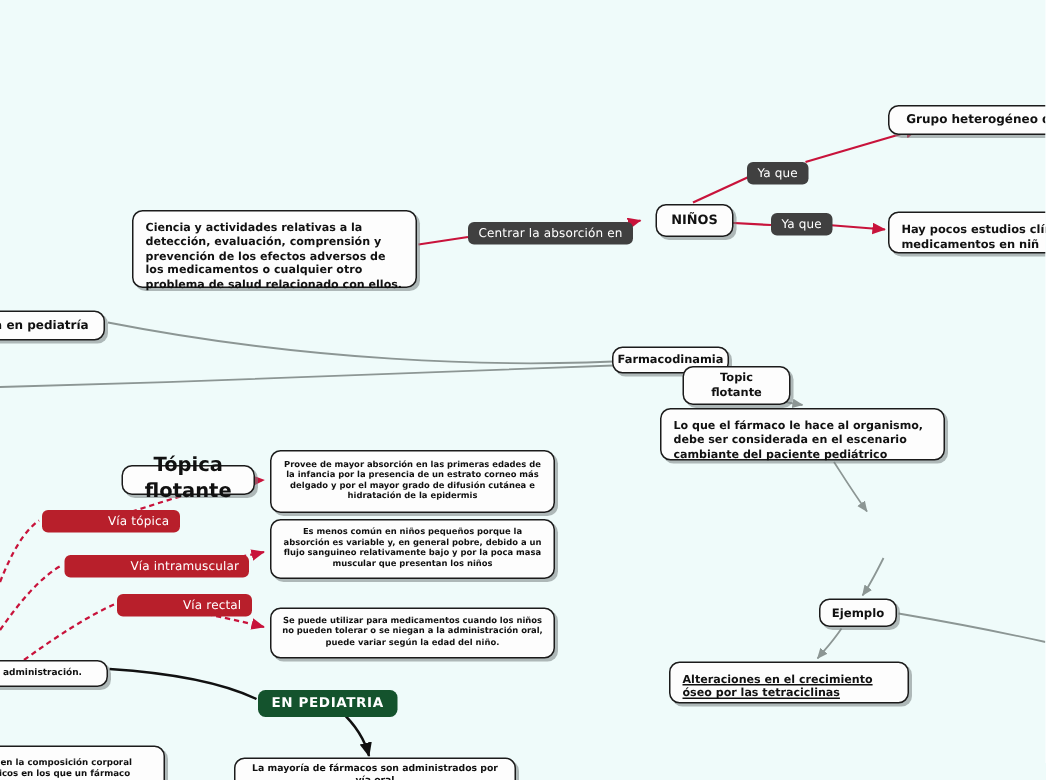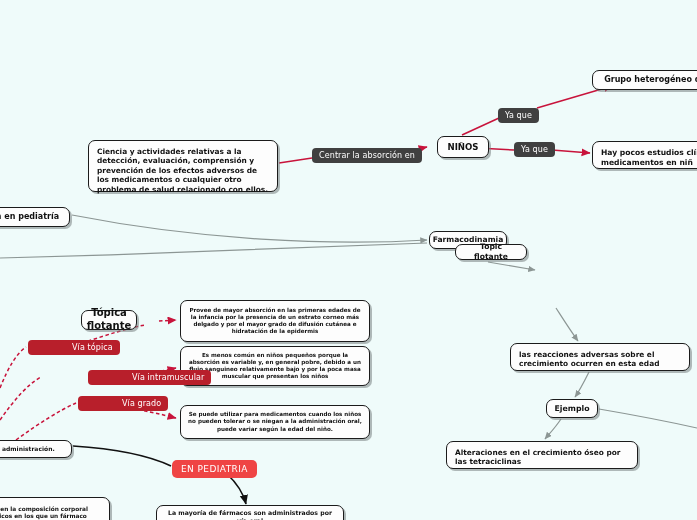--- a/index.html
+++ b/index.html
@@ -63,52 +63,53 @@
     letter-spacing: .1px;
     padding: 3px 7px;
     white-space: nowrap;
     z-index: 8;
   }
   .pill.dark-red {
     background: #b81f2b;
     padding-left: 44px;
   }
   .pill.black {
-    background: #ef4444;
+    background: #14532d;
     color: #ffffff;
     border-radius: 5px;
     font-size: 9px;
     padding: 4px 9px;
     letter-spacing: .4px;
+    font-weight: bold;
   }
   
   #n-definicion   { left: 88px;  top: 140px; width: 190px; height: 52px;  font-size: 7.4px; }
   #n-farmacovig   { left: -28px; top: 207px; width: 98px;  height: 20px;  font-size: 8px; }
   #n-ninos        { left: 437px; top: 136px; width: 52px;  height: 22px;  font-size: 8.6px; }
   #n-grupo        { left: 592px; top: 70px;  width: 140px; height: 20px;  font-size: 8px; }
   #n-pocos        { left: 592px; top: 141px; width: 150px; height: 28px;  font-size: 7.6px; }
-  #n-farmacodin   { left: 429px; top: 231px; width: 78px;  height: 18px;  font-size: 7.6px; }
-  #n-topicflot    { left: 455px; top: 244px; width: 72px;  height: 16px;  font-size: 7.6px; }
+  #n-farmacodin   { left: 408px; top: 231px; width: 78px;  height: 18px;  font-size: 7.6px; }
+  #n-topicflot    { left: 455px; top: 244px; width: 72px;  height: 26px;  font-size: 7.6px; }
   #n-loqueel      { left: 440px; top: 272px; width: 190px; height: 35px;  font-size: 7.4px; }
   #n-reacciones   { left: 510px; top: 343px; width: 180px; height: 28px;  font-size: 7.4px; }
   #n-ejemplo      { left: 546px; top: 399px; width: 52px;  height: 19px;  font-size: 7.8px; }
-  #n-alteraciones { left: 446px; top: 441px; width: 192px; height: 28px;  font-size: 7.4px; }
-  #n-topicaflot2  { left: 81px;  top: 310px; width: 56px;  height: 20px;  font-size: 10px; }
+  #n-alteraciones { left: 446px; top: 441px; width: 160px; height: 28px;  font-size: 7.4px; text-decoration: underline; }
+  #n-topicaflot2  { left: 81px;  top: 310px; width: 89px;  height: 20px;  font-size: 13px; }
   #n-provee       { left: 180px; top: 300px; width: 190px; height: 42px;  font-size: 5.6px; }
   #n-menoscomun   { left: 180px; top: 346px; width: 190px; height: 40px;  font-size: 5.6px; }
   #n-sepuede      { left: 180px; top: 405px; width: 190px; height: 34px;  font-size: 5.6px; }
   #n-viaadmin     { left: -44px; top: 440px; width: 116px; height: 18px;  font-size: 6px; }
   #n-diferencias  { left: -38px; top: 497px; width: 148px; height: 32px;  font-size: 5.8px; }
   #n-mayoria      { left: 156px; top: 505px; width: 188px; height: 24px;  font-size: 6.2px; }
 
   #p-centrar      { left: 312px; top: 148px; }
   #p-yaque1       { left: 498px; top: 108px; }
   #p-yaque2       { left: 514px; top: 142px; }
   #p-viatopica    { left: 28px;  top: 340px; }
-  #p-viaintra     { left: 43px;  top: 370px; margin-left: 45px; }
+  #p-viaintra     { left: 43px;  top: 370px; }
   #p-viarectal    { left: 78px;  top: 396px; }
   #p-enpediatria  { left: 172px; top: 460px; }
 </style>
 </head>
 <body>
 
 <div id="canvas">
 
   <svg id="edges" viewBox="0 0 697 520" xmlns="http://www.w3.org/2000/svg">
     <defs>
@@ -169,22 +170,22 @@
   <div class="node" id="n-ninos">NIÑOS</div>
 
   <div class="node" id="n-grupo">Grupo heterogéneo de ed</div>
 
   <div class="node para left-align" id="n-pocos">Hay pocos estudios clínic de medicamentos en niñ</div>
 
   <div class="node" id="n-farmacodin">Farmacodinamia</div>
 
   <div class="node" id="n-topicflot">Topic flotante</div>
 
-
-  <div class="node para left-align" id="n-reacciones">las reacciones adversas sobre el crecimiento ocurren en esta edad</div>
+  <div class="node para left-align" id="n-loqueel">Lo que el fármaco le hace al organismo, debe ser considerada en el escenario cambiante del paciente pediátrico</div>
+
 
   <div class="node" id="n-ejemplo">Ejemplo</div>
 
   <div class="node para left-align" id="n-alteraciones">Alteraciones en el crecimiento óseo por las tetraciclinas</div>
 
   <div class="node" id="n-topicaflot2">Tópica flotante</div>
 
   <div class="node" id="n-provee">Provee de mayor absorción en las primeras edades de la infancia por la presencia de un estrato corneo más delgado y por el mayor grado de difusión cutánea e hidratación de la epidermis</div>
 
   <div class="node" id="n-menoscomun">Es menos común en niños pequeños porque la absorción es variable y, en general pobre, debido a un flujo sanguineo relativamente bajo y por la poca masa muscular que presentan los niños</div>
@@ -200,17 +201,17 @@
   <div class="pill" id="p-centrar">Centrar la absorción en</div>
 
   <div class="pill" id="p-yaque1">Ya que</div>
 
   <div class="pill" id="p-yaque2">Ya que</div>
 
   <div class="pill dark-red" id="p-viatopica">Vía tópica</div>
 
   <div class="pill dark-red" id="p-viaintra">Vía intramuscular</div>
 
-  <div class="pill dark-red" id="p-viarectal">Vía grado</div>
+  <div class="pill dark-red" id="p-viarectal">Vía rectal</div>
 
   <div class="pill black" id="p-enpediatria">EN PEDIATRIA</div>
 
 </div>
 
 </body></html>

